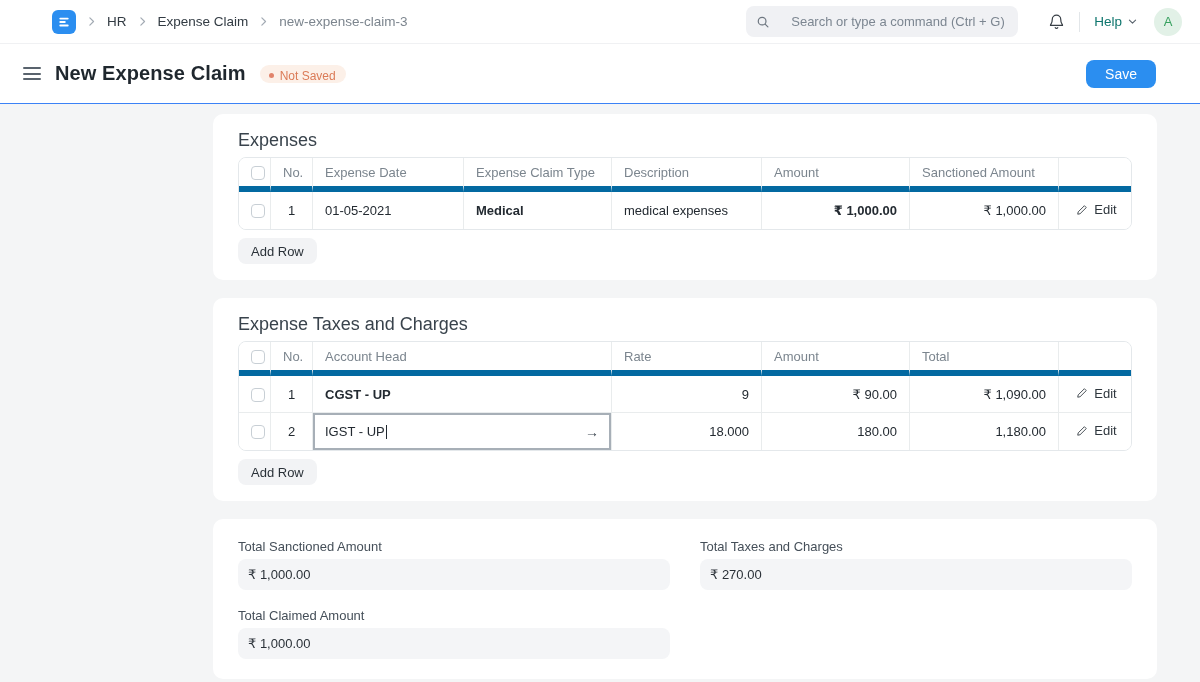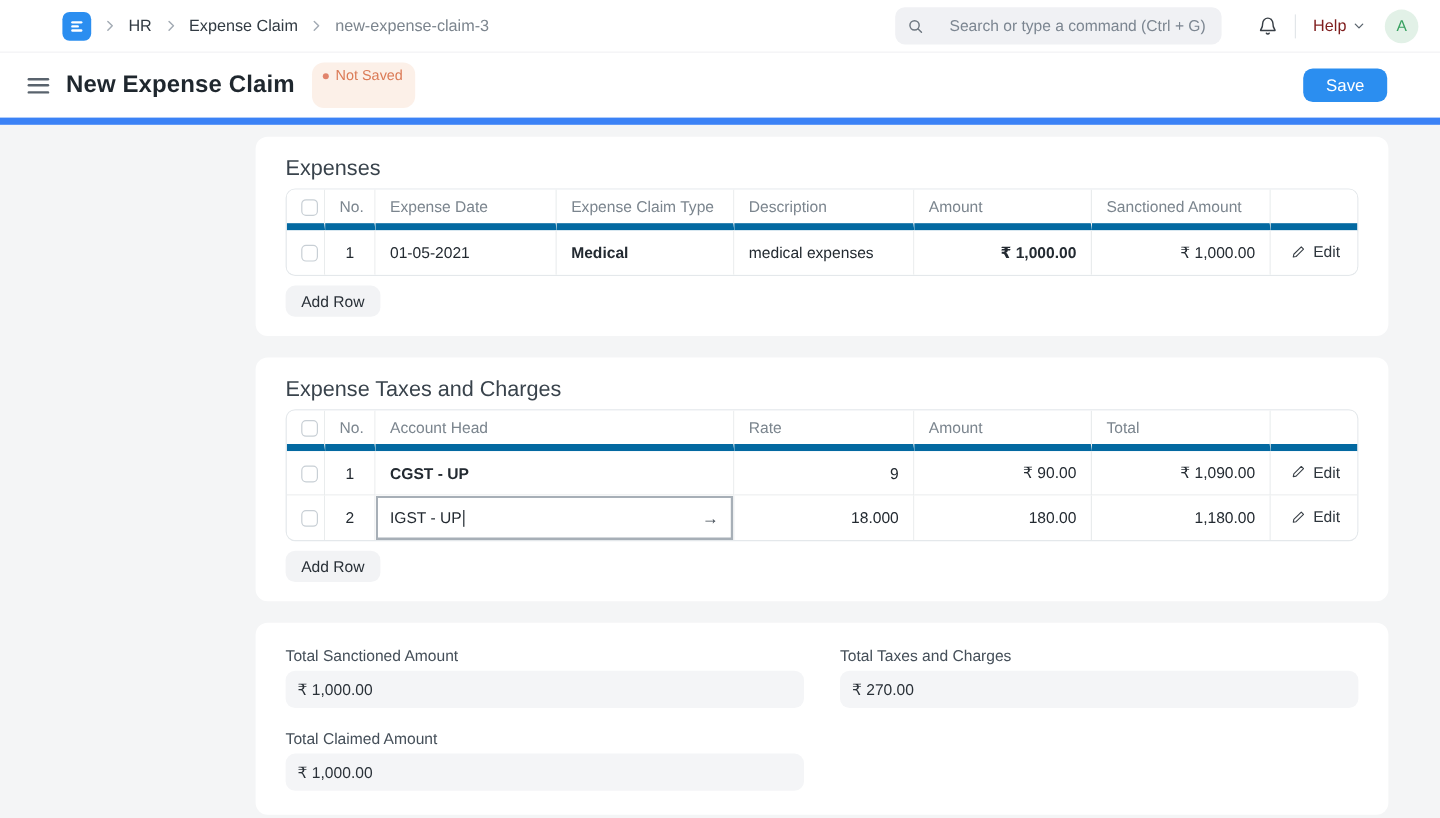--- a/index.html
+++ b/index.html
@@ -27,38 +27,38 @@
     display:flex; align-items:center; padding:0 10px; gap:21px;
   }
   .search-box input {
     border:none; outline:none; background:transparent; width:100%;
     font-size:13px; color:#444c55; font-family:inherit;
   }
   .search-box input::placeholder { color:#7c8691; }
   .icon-btn { display:flex; align-items:center; cursor:pointer; }
   .bell { margin-left:30px; }
   .nav-divider { width:1px; height:20px; background:#e2e6e9; margin:0 14px; }
-  .help { display:flex; align-items:center; gap:5px; font-size:13.5px; color:#7f1d1d; cursor:pointer; }
+  .help { display:flex; align-items:center; gap:5px; font-size:13.5px; color:#0f766e; cursor:pointer; }
   .avatar {
     width:28px; height:28px; border-radius:50%; background:#e2f1e7;
     color:#38a160; font-size:13px; font-weight:500;
     display:flex; align-items:center; justify-content:center;
     margin-left:16px; cursor:pointer;
   }
   
   .page-header {
-    height:60px; background:#fff; border-bottom:6px solid #3b82f6;
+    height:60px; background:#fff; border-bottom:1px solid #3b82f6;
     display:flex; align-items:center; padding:0 44px 0 23px;
   }
   .hamburger { width:18px; display:flex; flex-direction:column; gap:3.5px; cursor:pointer; }
   .hamburger span { height:2px; border-radius:1px; background:#59636d; }
   .page-title { font-size:20px; font-weight:700; color:#1f272e; margin-left:14px; letter-spacing:.1px; }
   .status-badge {
     margin-left:14px; background:#fcf0e8; color:#db7b57; font-size:12px;
-    padding:4px 10px 20px 9px; border-radius:10px; display:flex; align-items:center; gap:6px;
+    padding:4px 10px 0 9px; border-radius:10px; display:flex; align-items:center; gap:6px;
   }
   .status-dot { width:5px; height:5px; border-radius:50%; background:#e1836b; }
   .save-btn {
     margin-left:auto; background:#2b8ef0; color:#fff; border:none; cursor:pointer;
     font-family:inherit; font-size:14px; padding:5px 19px; border-radius:8px; height:28px;
   }
   
   .content { width:944px; margin-left:213px; padding-top:10px; }
   .card { background:#fff; border-radius:10px; padding:16px 25px; margin-bottom:18px; }
   .card.totals-card { padding:20px 25px; }

